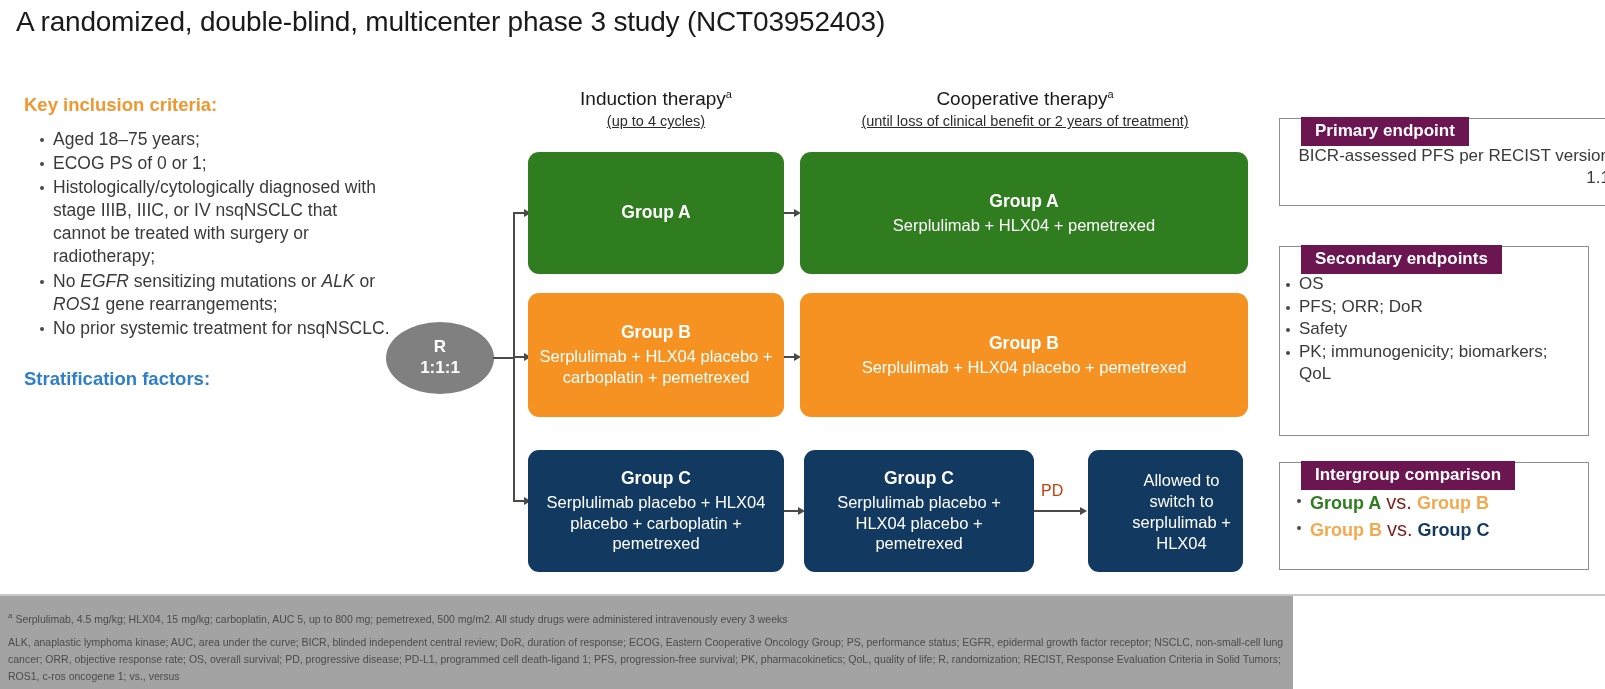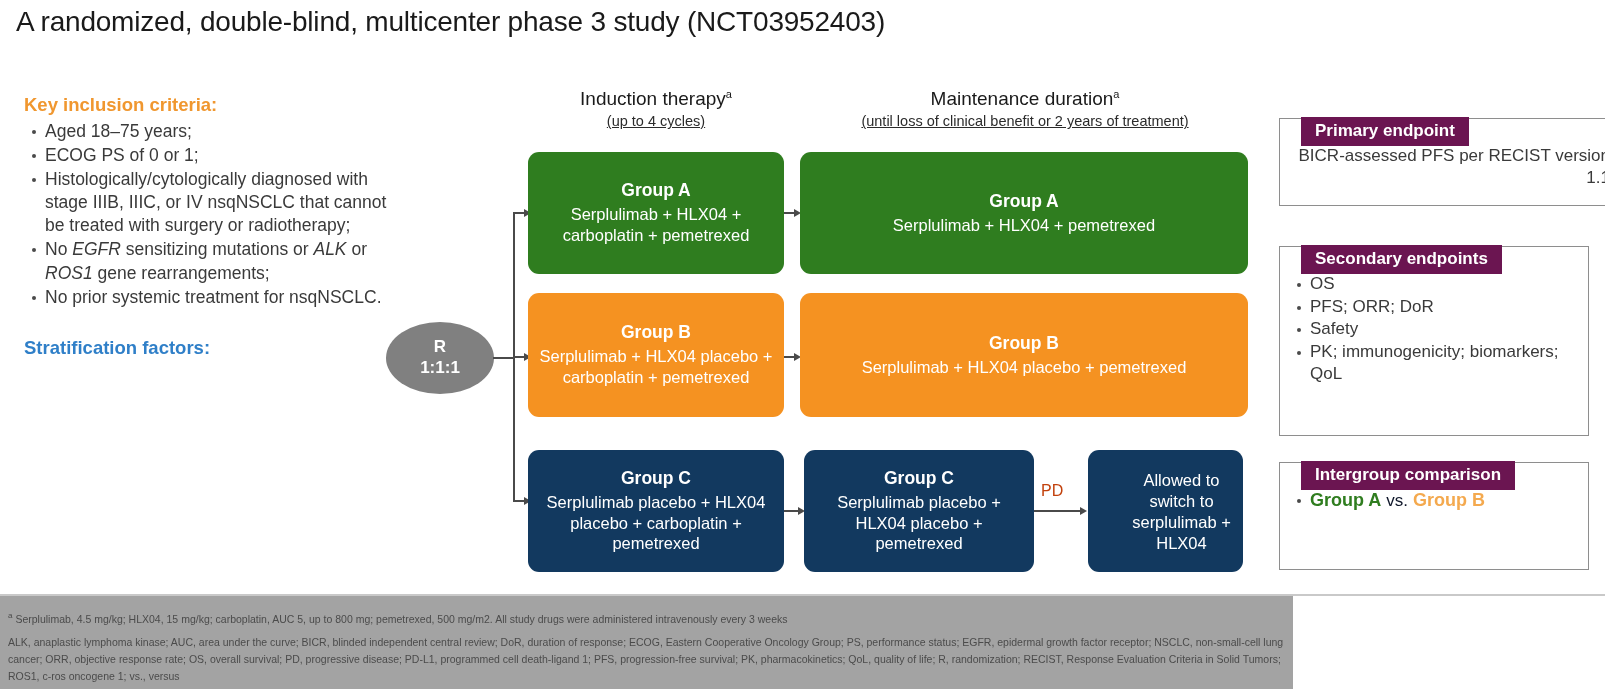--- a/index.html
+++ b/index.html
@@ -17,21 +17,21 @@
   .title{
     position:absolute;left:16px;top:6px;
     font-size:28px;font-weight:400;letter-spacing:-0.2px;
     color:#1a1a1a;white-space:nowrap;
   }
 
   
   .left-col{position:absolute;left:24px;top:94px;width:380px;}
   .heading-orange{color:#f0972f;font-weight:bold;font-size:18.5px;margin-bottom:3px;}
   .heading-blue{color:#2f7fc8;font-weight:bold;font-size:18.5px;margin-top:28px;margin-bottom:3px;}
-  ul.crit{list-style:none;margin:4px;padding:0;}
+  ul.crit{list-style:none;margin:12px;padding:0;}
   ul.crit li{
     position:relative;padding-left:17px;
     font-size:17.5px;line-height:1.32;color:#3a3a3a;margin-bottom:1px;
   }
   ul.crit li:before{
     content:"";position:absolute;left:4px;top:10px;
     width:4px;height:4px;border-radius:50%;background:#4a4a4a;
   }
   ul.crit li i{font-style:italic;}
 
@@ -104,27 +104,27 @@
     position:relative;padding-left:16px;
     font-size:17px;line-height:1.33;color:#3a3a3a;
   }
   ul.panel-list li:before{
     content:"";position:absolute;left:3px;top:10px;
     width:4px;height:4px;border-radius:50%;background:#4a4a4a;
   }
   #panel-primary{left:1279px;top:118px;width:342px;}
   #panel-primary .panel-body{height:88px;padding-top:26px;}
   #panel-secondary{left:1279px;top:246px;width:310px;}
-  #panel-secondary .panel-body{height:190px;padding-top:26px;padding-left:14px;}
+  #panel-secondary .panel-body{height:190px;padding-top:26px;padding-left:3px;}
   #panel-intergroup{left:1279px;top:462px;width:310px;}
   #panel-intergroup .panel-body{height:108px;padding-top:26px;padding-left:14px;}
   .ga{color:#2f7d1f;font-weight:bold;}
   .gb{color:#f4a94e;font-weight:bold;}
   .gc{color:#12395f;font-weight:bold;}
-  .vs{color:#0f172a;font-weight:normal;font-size:17px;}
+  .vs{color:#7f1d1d;font-weight:normal;font-size:20px;}
   ul.panel-list li.cmp{font-size:18px;}
 
   
   .footer-rule{
     position:absolute;left:0;top:594px;width:1605px;height:2px;background:#c9c9c9;
   }
   .footer{
     position:absolute;left:0;top:596px;width:1293px;height:93px;
     background:#a3a3a3;
     box-sizing:border-box;padding:14px 8px 0 8px;
@@ -160,21 +160,21 @@
     <span>R</span>
     <span>1:1:1</span>
   </div>
 
   <div class="col-head" id="head-induction">
     <div class="ch-main"><span>Induction therapy</span><sup>a</sup></div>
     <div class="ch-sub">(up to 4 cycles)</div>
   </div>
 
   <div class="col-head" id="head-maintenance">
-    <div class="ch-main"><span>Maintenance duration</span><sup>a</sup></div>
+    <div class="ch-main"><span>Cooperative therapy</span><sup>a</sup></div>
     <div class="ch-sub">(until loss of clinical benefit or 2 years of treatment)</div>
   </div>
 
   <div class="conn" style="left:493px;top:357px;width:22px;height:2px;"></div>
   <div class="conn" style="left:513px;top:213px;width:2px;height:288px;"></div>
 
   <div class="conn" style="left:513px;top:212px;width:13px;height:2px;"></div>
   <div class="arrow-head" style="left:524px;top:208.5px;"></div>
 
   <div class="conn" style="left:513px;top:356px;width:13px;height:2px;"></div>
@@ -189,21 +189,20 @@
   <div class="arrow-head" style="left:794px;top:352.5px;"></div>
   <div class="conn" style="left:784px;top:510px;width:16px;height:2px;"></div>
   <div class="arrow-head" style="left:798px;top:506.5px;"></div>
 
   <div class="conn" style="left:1034px;top:510px;width:48px;height:2px;"></div>
   <div class="arrow-head" style="left:1080px;top:506.5px;"></div>
   <div class="pd-label">PD</div>
 
   <div class="box green" id="ind-a">
     <div class="bt">Group A</div>
-    <div class="bd">Serplulimab + HLX04 + carboplatin + pemetrexed</div>
   </div>
 
   <div class="box orange" id="ind-b">
     <div class="bt">Group B</div>
     <div class="bd">Serplulimab + HLX04 placebo + carboplatin + pemetrexed</div>
   </div>
 
   <div class="box navy" id="ind-c">
     <div class="bt">Group C</div>
     <div class="bd">Serplulimab placebo + HLX04 placebo + carboplatin + pemetrexed</div>
@@ -245,20 +244,21 @@
         <li>PK; immunogenicity; biomarkers; QoL</li>
       </ul>
     </div>
   </div>
 
   <div class="panel" id="panel-intergroup">
     <div class="panel-header">Intergroup comparison</div>
     <div class="panel-body">
       <ul class="panel-list">
         <li class="cmp"><span class="ga">Group A</span> <span class="vs">vs.</span> <span class="gb">Group B</span></li>
+        <li class="cmp"><span class="gb">Group B</span> <span class="vs">vs.</span> <span class="gc">Group C</span></li>
       </ul>
     </div>
   </div>
 
   <div class="footer-rule"></div>
   <div class="footer">
     <div class="fn-a"><sup>a</sup> <span>Serplulimab, 4.5 mg/kg; HLX04, 15 mg/kg; carboplatin, AUC 5, up to 800 mg; pemetrexed, 500 mg/m2. All study drugs were administered intravenously every 3 weeks</span></div>
     <div class="fn-abbr">ALK, anaplastic lymphoma kinase; AUC, area under the curve; BICR, blinded independent central review; DoR, duration of response; ECOG, Eastern Cooperative Oncology Group; PS, performance status; EGFR, epidermal growth factor receptor; NSCLC, non-small-cell lung cancer; ORR, objective response rate; OS, overall survival; PD, progressive disease; PD-L1, programmed cell death-ligand 1; PFS, progression-free survival; PK, pharmacokinetics; QoL, quality of life; R, randomization; RECIST, Response Evaluation Criteria in Solid Tumors; ROS1, c-ros oncogene 1; vs., versus</div>
   </div>
 

